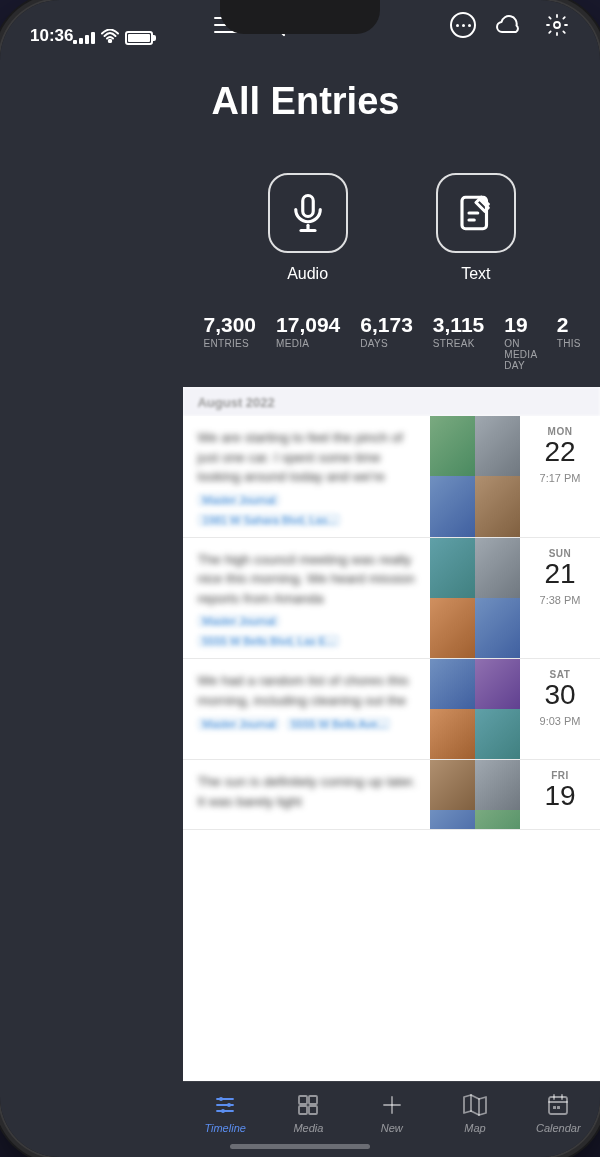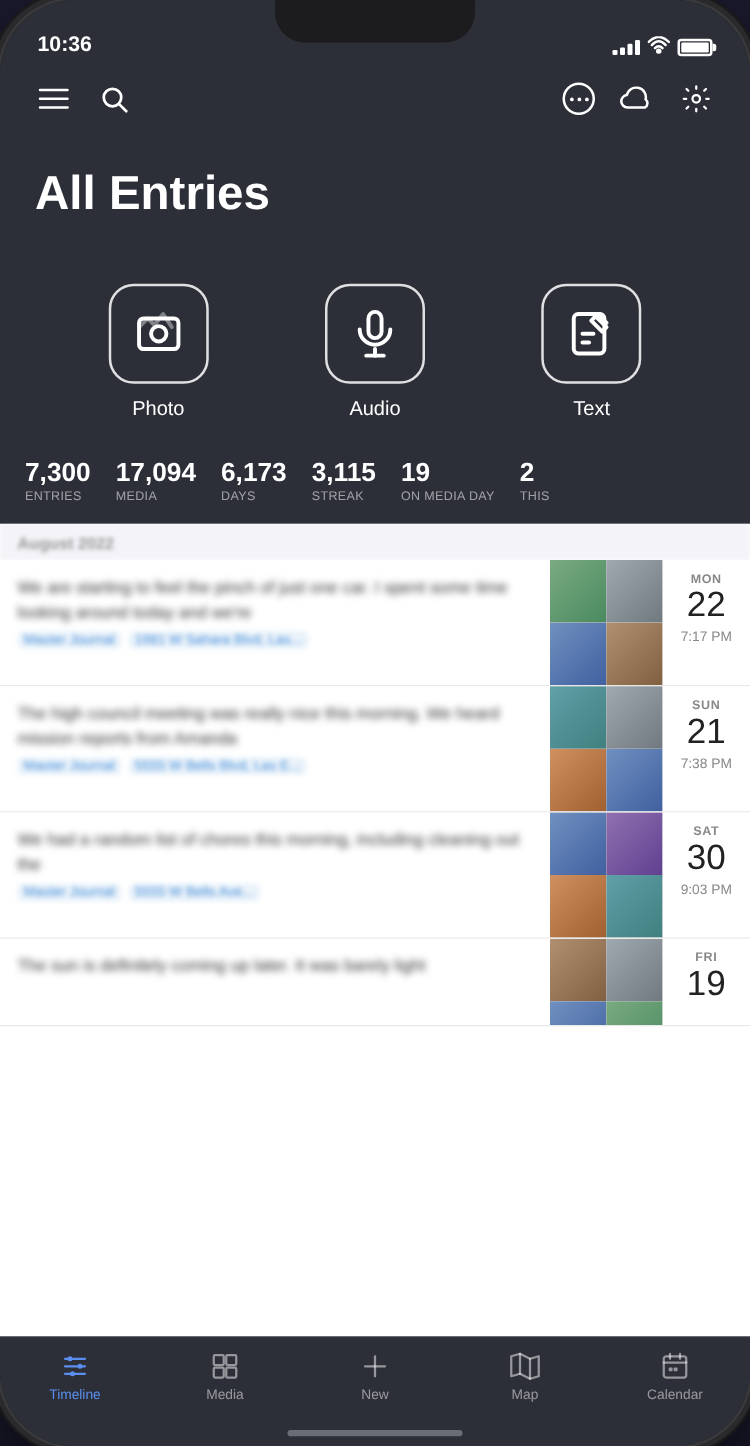--- a/index.html
+++ b/index.html
@@ -24,21 +24,21 @@
         0 0 0 8px #1a1a1c,
         0 30px 80px rgba(0,0,0,0.8);
     }
     .phone-screen {
       position: absolute;
       top: 0; left: 0; right: 0; bottom: 0;
       background: #2c2f38;
       border-radius: 55px;
       overflow: hidden;
       display: flex;
-      flex-direction: column;
+      flex-direction: row;
     }
     
     .notch {
       position: absolute;
       top: 0;
       left: 50%;
       transform: translateX(-50%);
       width: 160px;
       height: 34px;
       background: #1c1c1e;
@@ -309,21 +309,21 @@
       background: linear-gradient(135deg, #b0b8c0 0%, #8a9aaa 50%, #6a8090 100%);
     }
     .thumb-placeholder.green { background: linear-gradient(135deg, #7aaa80 0%, #4a8a60 100%); }
     .thumb-placeholder.gray { background: linear-gradient(135deg, #a0a8b0 0%, #707880 100%); }
     .thumb-placeholder.blue { background: linear-gradient(135deg, #7090c0 0%, #4060a0 100%); }
     .thumb-placeholder.brown { background: linear-gradient(135deg, #b09070 0%, #806040 100%); }
     .thumb-placeholder.teal { background: linear-gradient(135deg, #60a0a8 0%, #408080 100%); }
     .thumb-placeholder.orange { background: linear-gradient(135deg, #d09060 0%, #a06030 100%); }
     .thumb-placeholder.purple { background: linear-gradient(135deg, #9070b0 0%, #604090 100%); }
     .entry-date-side {
-      width: 70px;
+      width: 80px;
       display: flex;
       flex-direction: column;
       align-items: center;
       justify-content: flex-start;
       padding: 10px 0 8px;
       flex-shrink: 0;
     }
     .entry-day-name {
       font-size: 10px;
       font-weight: 600;
@@ -336,27 +336,28 @@
       color: #222;
       line-height: 1.1;
     }
     .entry-time {
       font-size: 11px;
       color: #888;
       margin-top: 4px;
     }
     
     .tab-bar {
-      height: 88px;
+      height: 76px;
       background: #2c2f38;
       border-top: 1px solid rgba(255,255,255,0.08);
       display: flex;
       align-items: flex-start;
       padding-top: 10px;
       flex-shrink: 0;
+      font-style: italic;
     }
     .tab-item {
       flex: 1;
       display: flex;
       flex-direction: column;
       align-items: center;
       gap: 4px;
       cursor: pointer;
     }
     .tab-icon {
@@ -483,30 +484,20 @@
             </div>
           </div>
         </div>
         <div class="page-title">All Entries</div>
       </div>
 
       <div class="entry-types">
         <div class="entry-type-item">
           <div class="entry-type-icon">
             <svg viewBox="0 0 24 24">
-              <rect x="3" y="5" width="18" height="14" rx="2"></rect>
-              <circle cx="12" cy="12" r="3.5"></circle>
-              <path d="M3 9l4-4 3 3 4-5 4 6" opacity="0.4"></path>
-            </svg>
-          </div>
-          <span class="entry-type-label">Photo</span>
-        </div>
-        <div class="entry-type-item">
-          <div class="entry-type-icon">
-            <svg viewBox="0 0 24 24">
               <rect x="9" y="2" width="6" height="12" rx="3"></rect>
               <path d="M5 10a7 7 0 0014 0"></path>
               <line x1="12" y1="19" x2="12" y2="22"></line>
               <line x1="8" y1="22" x2="16" y2="22"></line>
             </svg>
           </div>
           <span class="entry-type-label">Audio</span>
         </div>
         <div class="entry-type-item">
           <div class="entry-type-icon">

